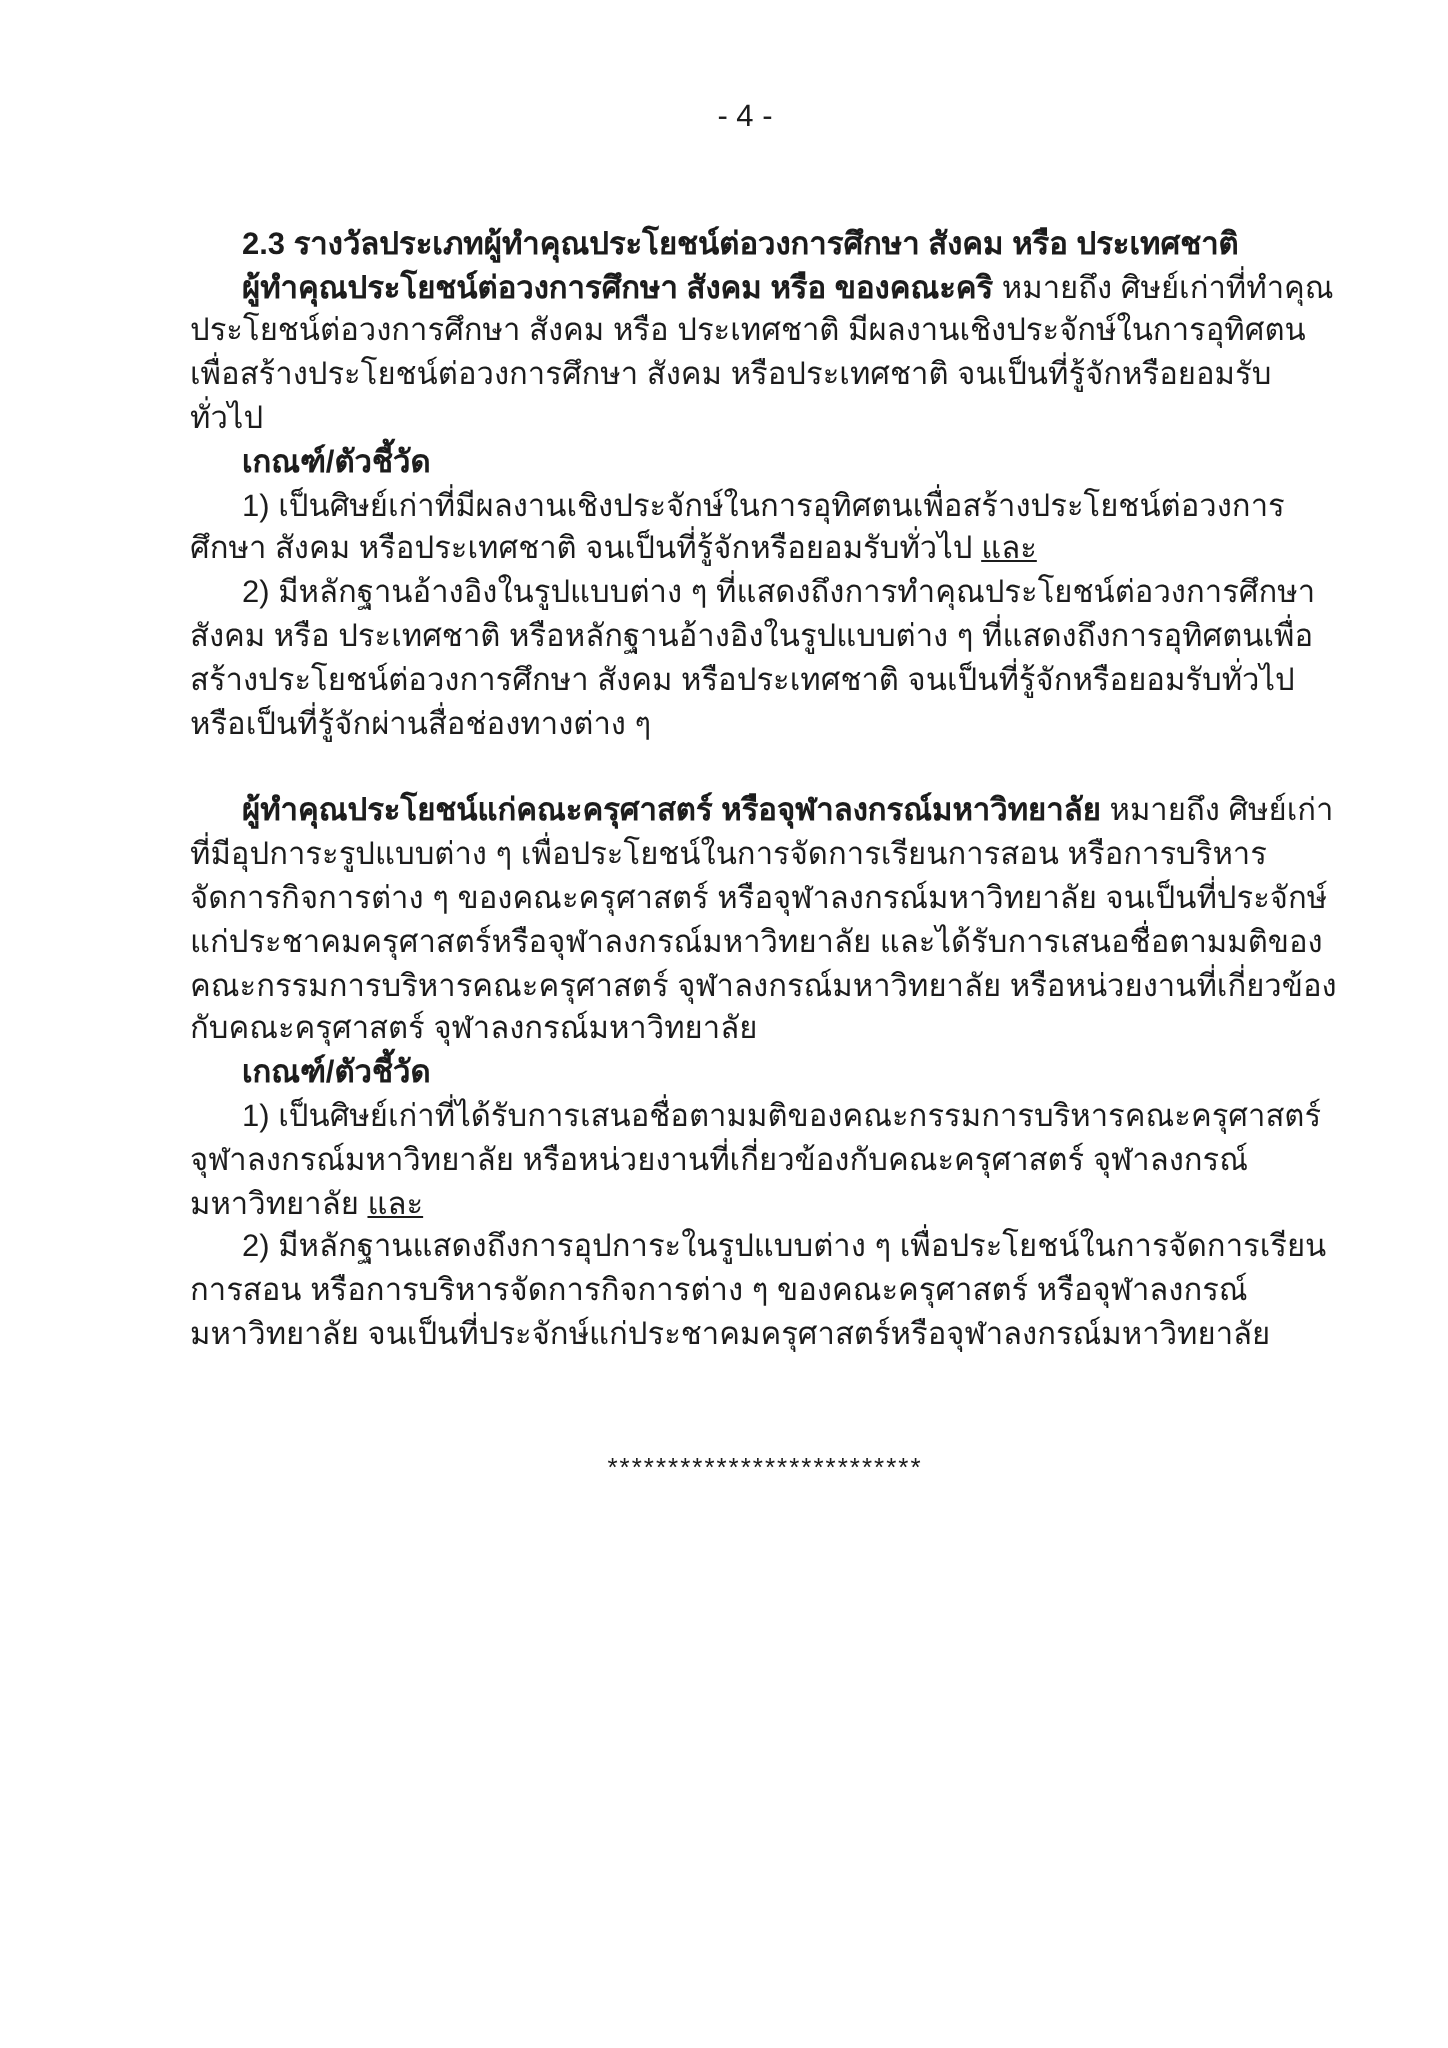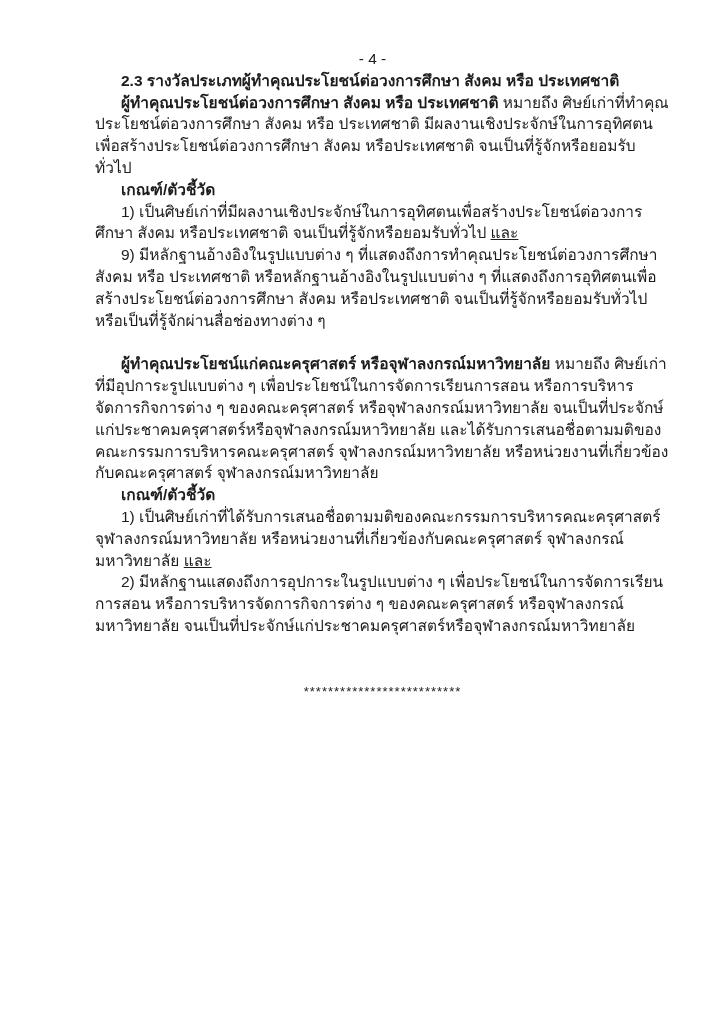--- a/index.html
+++ b/index.html
@@ -18,20 +18,21 @@
     color: #1c1c1c;
     font-size: 15.5px;
     line-height: 21.8px;
     overflow: hidden;
   }
   .page-number {
     text-align: center;
     margin: 0 0 0 -20px; 
   }
   .content {
+    margin-top: 42px;
     text-align: left;
   }
   p {
     margin: 0;
     text-indent: 26px;
   }
   .heading {
     font-weight: bold;
   }
   .criteria {
@@ -61,27 +62,27 @@
 
 <div class="page">
 
   <div class="page-number">- 4 -</div>
 
   <div class="content">
 
     <section>
       <p class="heading">2.3 รางวัลประเภทผู้ทำคุณประโยชน์ต่อวงการศึกษา สังคม หรือ ประเทศชาติ</p>
 
-      <p class="para"><span class="term">ผู้ทำคุณประโยชน์ต่อวงการศึกษา สังคม หรือ ประเทศชาติ</span><span> หมายถึง ศิษย์เก่าที่ทำคุณประโยชน์ต่อวงการศึกษา สังคม หรือ ประเทศชาติ มีผลงานเชิงประจักษ์ในการอุทิศตนเพื่อสร้างประโยชน์ต่อวงการศึกษา สังคม หรือประเทศชาติ จนเป็นที่รู้จักหรือยอมรับทั่วไป</span></p>
+      <p class="para"><span class="term">ผู้ทำคุณประโยชน์ต่อวงการศึกษา สังคม หรือ ของคณะคริ</span><span> หมายถึง ศิษย์เก่าที่ทำคุณประโยชน์ต่อวงการศึกษา สังคม หรือ ประเทศชาติ มีผลงานเชิงประจักษ์ในการอุทิศตนเพื่อสร้างประโยชน์ต่อวงการศึกษา สังคม หรือประเทศชาติ จนเป็นที่รู้จักหรือยอมรับทั่วไป</span></p>
 
       <p class="criteria">เกณฑ์/ตัวชี้วัด</p>
 
       <p class="para"><span>1) เป็นศิษย์เก่าที่มีผลงานเชิงประจักษ์ในการอุทิศตนเพื่อสร้างประโยชน์ต่อวงการศึกษา สังคม หรือประเทศชาติ จนเป็นที่รู้จักหรือยอมรับทั่วไป </span><span class="and">และ</span></p>
 
-      <p class="para"><span>9) มีหลักฐานอ้างอิงในรูปแบบต่าง ๆ ที่แสดงถึงการทำคุณประโยชน์ต่อวงการศึกษา สังคม หรือ ประเทศชาติ หรือหลักฐานอ้างอิงในรูปแบบต่าง ๆ ที่แสดงถึงการอุทิศตนเพื่อสร้างประโยชน์ต่อวงการศึกษา สังคม หรือประเทศชาติ จนเป็นที่รู้จักหรือยอมรับทั่วไป หรือเป็นที่รู้จักผ่านสื่อช่องทางต่าง ๆ</span></p>
+      <p class="para"><span>2) มีหลักฐานอ้างอิงในรูปแบบต่าง ๆ ที่แสดงถึงการทำคุณประโยชน์ต่อวงการศึกษา สังคม หรือ ประเทศชาติ หรือหลักฐานอ้างอิงในรูปแบบต่าง ๆ ที่แสดงถึงการอุทิศตนเพื่อสร้างประโยชน์ต่อวงการศึกษา สังคม หรือประเทศชาติ จนเป็นที่รู้จักหรือยอมรับทั่วไป หรือเป็นที่รู้จักผ่านสื่อช่องทางต่าง ๆ</span></p>
     </section>
 
     <section class="section-24">
 
       <p class="para"><span class="term">ผู้ทำคุณประโยชน์แก่คณะครุศาสตร์ หรือจุฬาลงกรณ์มหาวิทยาลัย</span><span> หมายถึง ศิษย์เก่าที่มีอุปการะรูปแบบต่าง ๆ เพื่อประโยชน์ในการจัดการเรียนการสอน หรือการบริหารจัดการกิจการต่าง ๆ ของคณะครุศาสตร์ หรือจุฬาลงกรณ์มหาวิทยาลัย จนเป็นที่ประจักษ์แก่ประชาคมครุศาสตร์หรือจุฬาลงกรณ์มหาวิทยาลัย และได้รับการเสนอชื่อตามมติของคณะกรรมการบริหารคณะครุศาสตร์ จุฬาลงกรณ์มหาวิทยาลัย หรือหน่วยงานที่เกี่ยวข้องกับคณะครุศาสตร์ จุฬาลงกรณ์มหาวิทยาลัย</span></p>
 
       <p class="criteria">เกณฑ์/ตัวชี้วัด</p>
 
       <p class="para"><span>1) เป็นศิษย์เก่าที่ได้รับการเสนอชื่อตามมติของคณะกรรมการบริหารคณะครุศาสตร์ จุฬาลงกรณ์มหาวิทยาลัย หรือหน่วยงานที่เกี่ยวข้องกับคณะครุศาสตร์ จุฬาลงกรณ์มหาวิทยาลัย </span><span class="and">และ</span></p>
 

